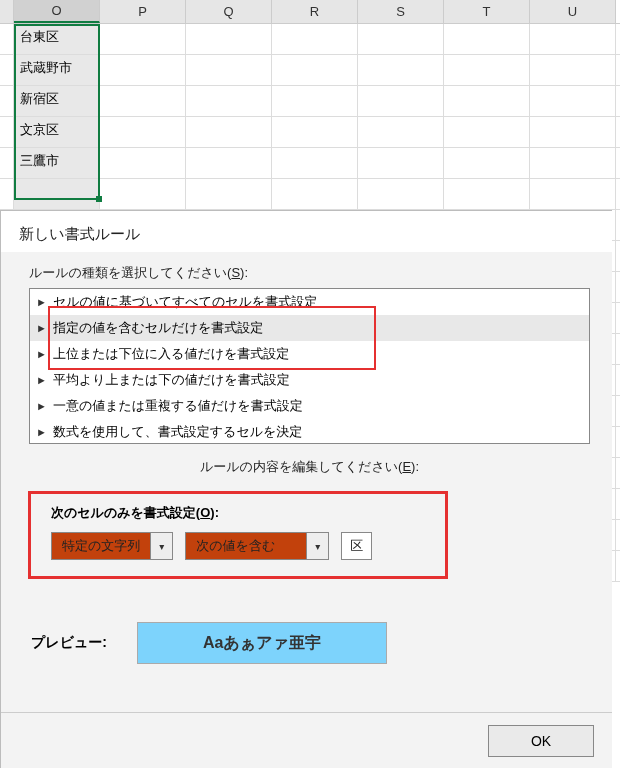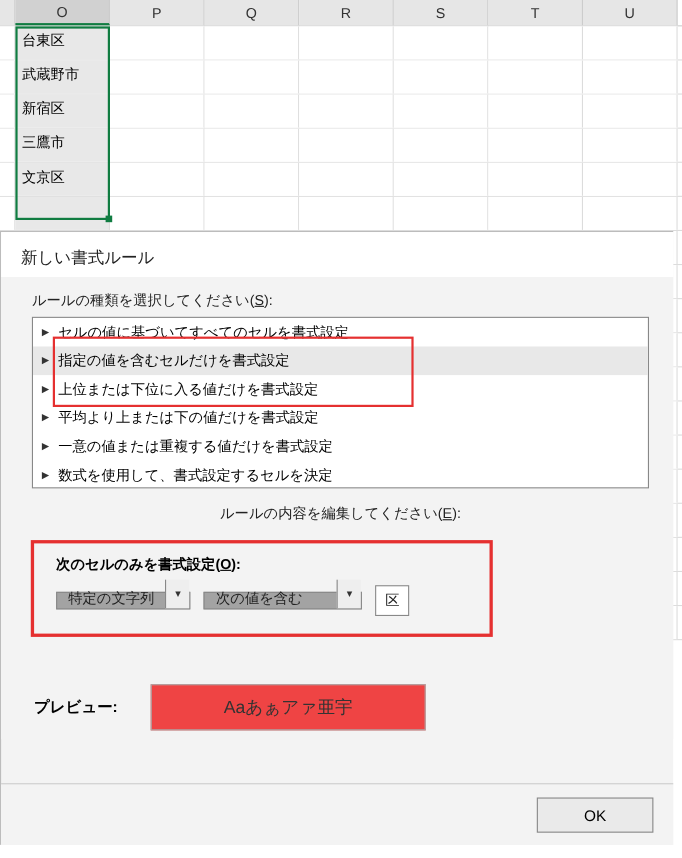--- a/index.html
+++ b/index.html
@@ -148,24 +148,24 @@
     margin: 10px 0 10px 20px;
   }
   .controls-row {
     display: flex;
     gap: 12px;
     align-items: center;
     margin-left: 20px;
   }
   .combo {
     display: flex;
-    align-items: flex-end;
+    align-items: center;
     border: 1px solid #888;
-    background: #a3a3a3;
-    height: 16px;
+    background: #c2410c;
+    height: 28px;
   }
   .combo .combo-text {
     padding: 0 10px;
     font-size: 13px;
     color: #222;
     min-width: 80px;
   }
   .combo .combo-btn {
     width: 22px; height: 26px;
     border-left: 1px solid #888;
@@ -192,25 +192,26 @@
     margin-left: 2px;
   }
   .preview-label {
     font-weight: bold;
     font-size: 14px;
     min-width: 94px;
   }
   .preview-box {
     width: 250px;
     height: 42px;
-    background: #ef4444;
+    background: #7dd3fc;
     border: 1px solid #aaa;
     display:flex; align-items:center; justify-content:center;
     font-size: 16px;
     color: #333;
+    font-weight: bold;
   }
   .format-btn {
     height: 36px;
     padding: 0 18px;
     background: #efefef;
     border: 1px solid #999;
     font-size: 14px;
     color: #222;
   }
   .dialog-footer {
@@ -275,31 +276,31 @@
         <div class="cell sel">新宿区</div>
         <div class="cell"></div>
         <div class="cell"></div>
         <div class="cell"></div>
         <div class="cell"></div>
         <div class="cell"></div>
         <div class="cell"></div>
       </div>
     <div class="row">
         <div class="cell first"></div>
+        <div class="cell sel">文京区</div>
+        <div class="cell"></div>
+        <div class="cell"></div>
+        <div class="cell"></div>
+        <div class="cell"></div>
+        <div class="cell"></div>
+        <div class="cell"></div>
+      </div>
+    <div class="row">
+        <div class="cell first"></div>
         <div class="cell sel">三鷹市</div>
-        <div class="cell"></div>
-        <div class="cell"></div>
-        <div class="cell"></div>
-        <div class="cell"></div>
-        <div class="cell"></div>
-        <div class="cell"></div>
-      </div>
-    <div class="row">
-        <div class="cell first"></div>
-        <div class="cell sel">文京区</div>
         <div class="cell"></div>
         <div class="cell"></div>
         <div class="cell"></div>
         <div class="cell"></div>
         <div class="cell"></div>
         <div class="cell"></div>
       </div>
     <div class="row">
         <div class="cell first"></div>
         <div class="cell sel"></div>

